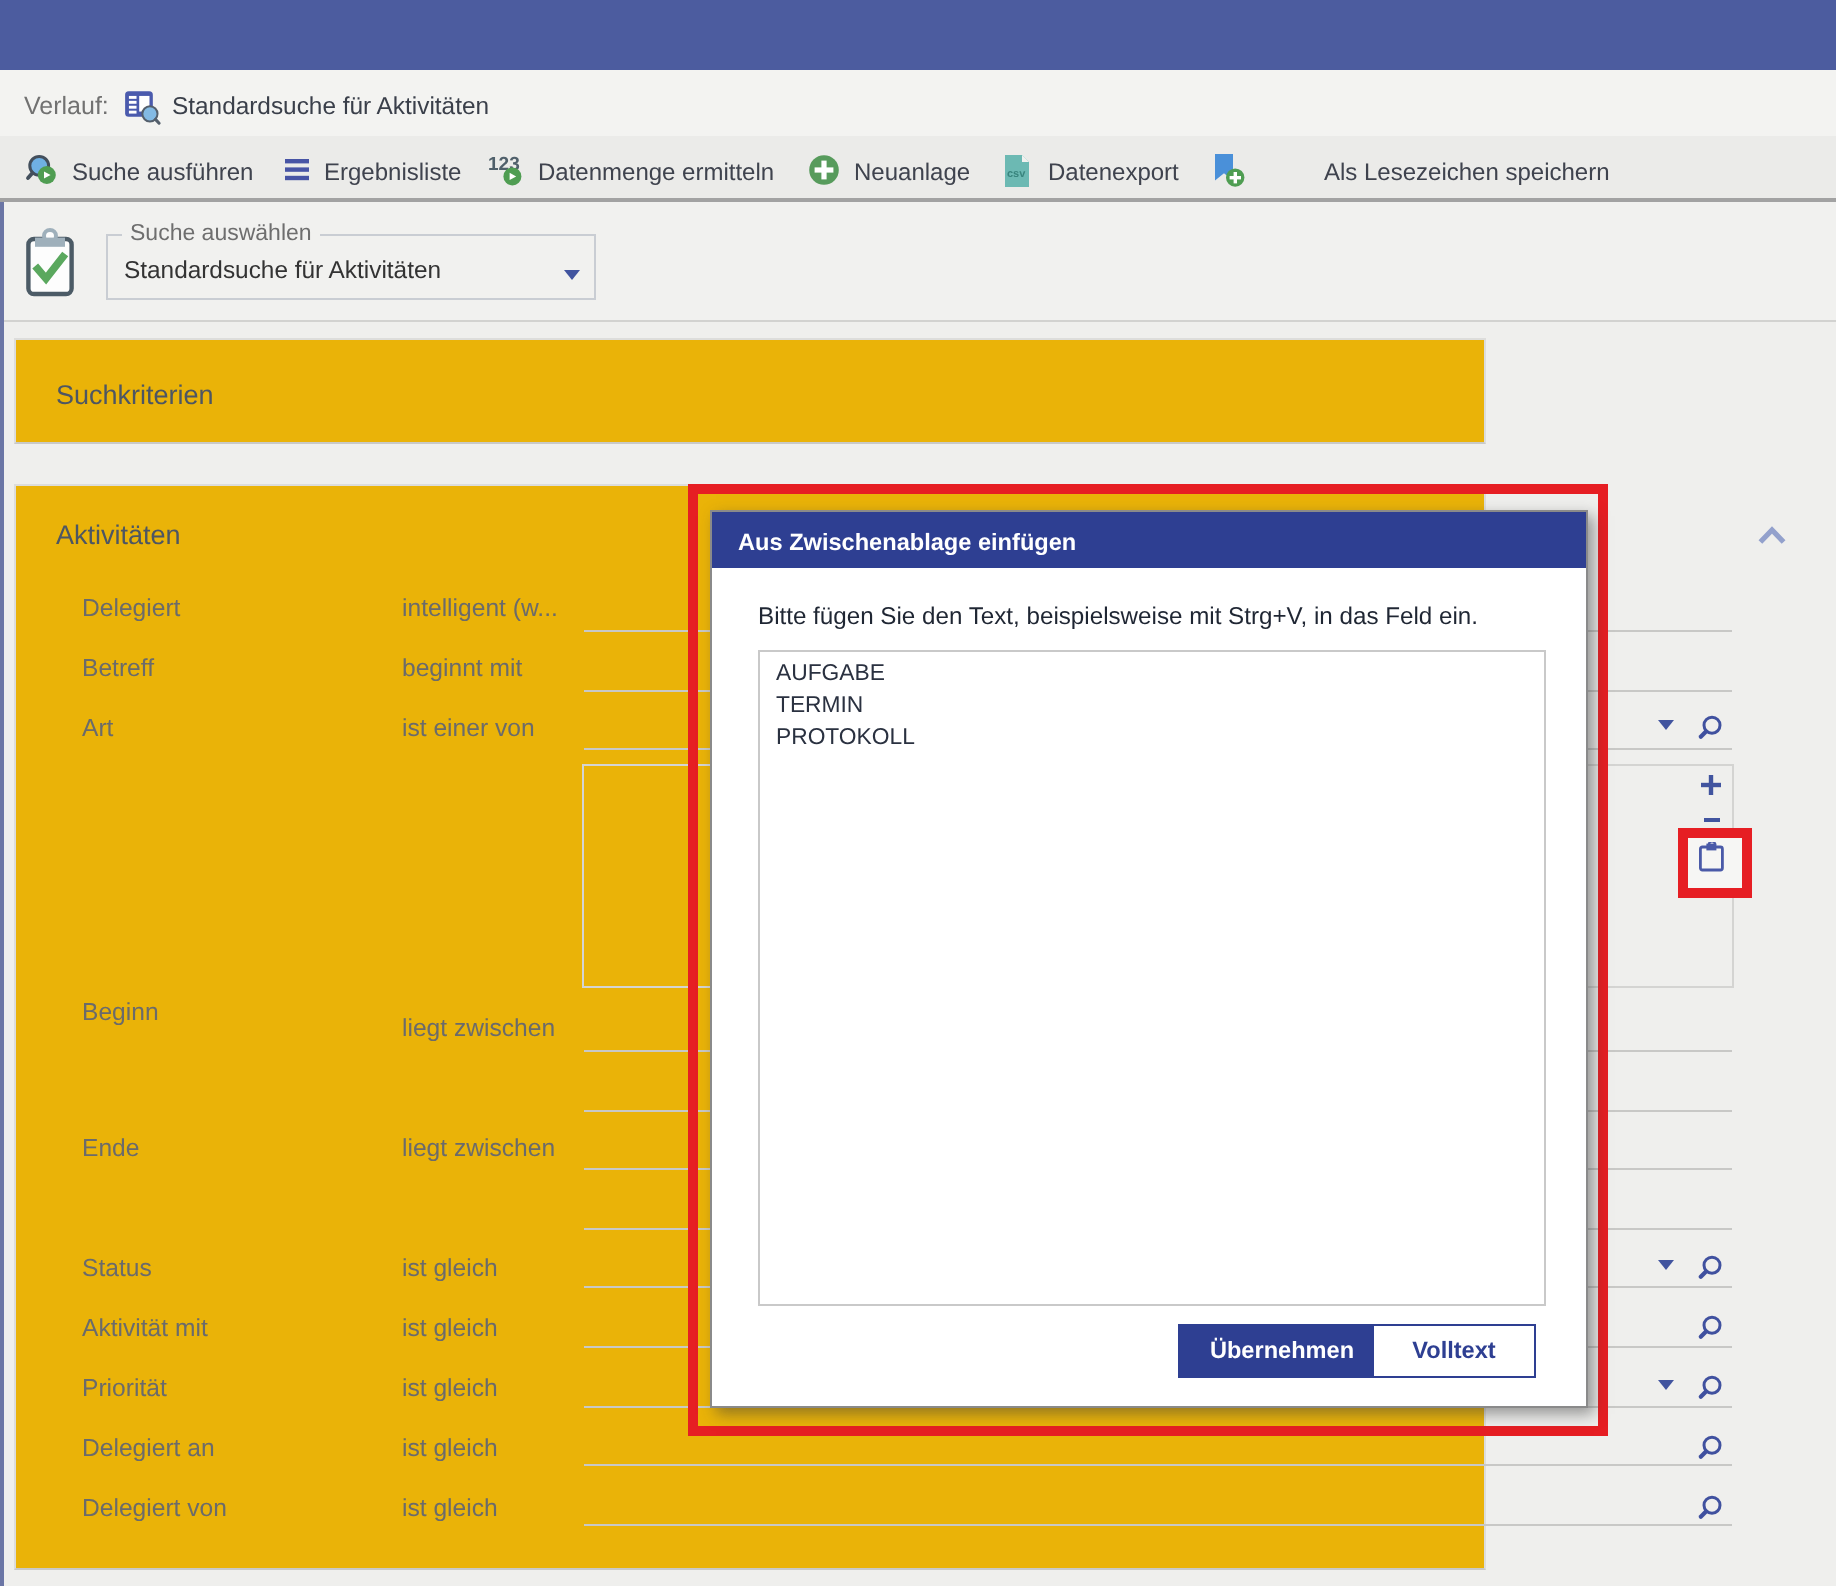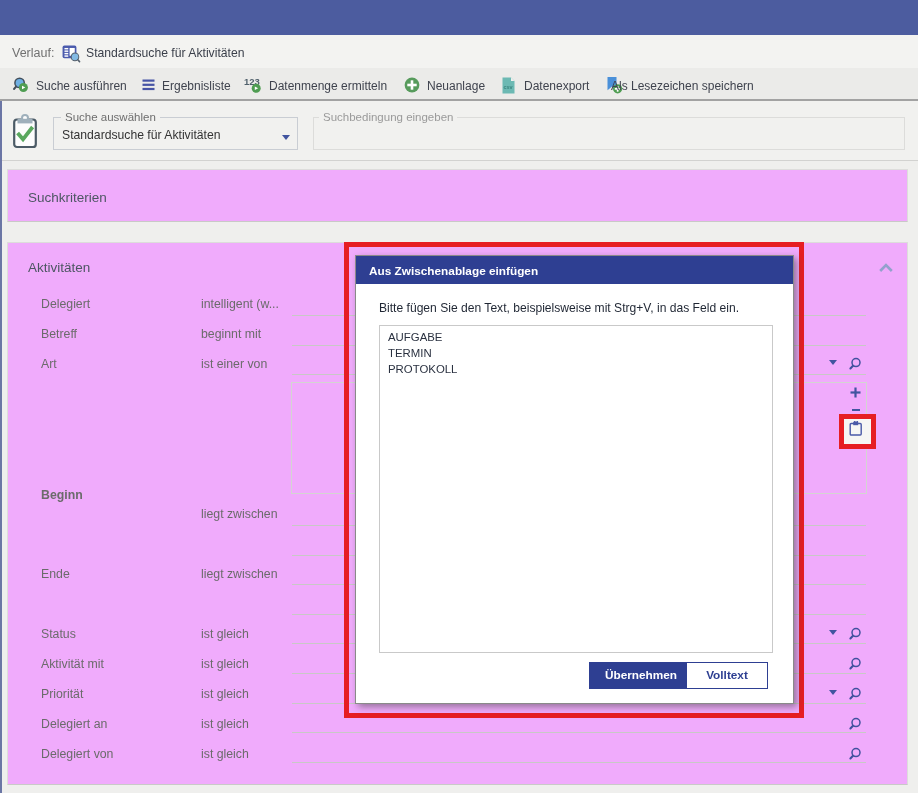--- a/index.html
+++ b/index.html
@@ -15,21 +15,21 @@
 #tab2 span { position:absolute; left:28px; top:8px; white-space:nowrap; font-size:12.2px; color:#303744; }
 
 #verlauf { left:0; top:35px; width:918px; height:33px; background:#f3f3f1; }
 #toolbar { left:0; top:68px; width:918px; height:33px; background:#ebebe9; border-bottom:2px solid #a2a2a2; }
 .tbtxt { position:absolute; top:11px; white-space:nowrap; font-size:12px; color:#3f434e; }
 #searchrow { left:0; top:101px; width:918px; height:60px; background:#f1f1ef; border-bottom:1px solid #d2d2d0; }
 .fieldset { position:absolute; border:1px solid #c9cdd3; }
 .legend { position:absolute; font-size:11.5px; color:#6e6e6e; background:#f1f1ef; padding:0 4px; }
 #leftline { left:0; top:101px; width:2px; height:692px; background:#6b76a5; }
 
-.panel { position:absolute; left:7px; width:901px; background:#f0abfc; border:1px solid #dddddb; border-bottom-color:#c9c9c7;text-align:right; }
+.panel { position:absolute; left:7px; width:736px; background:#eab308; border:1px solid #dddddb; border-bottom-color:#c9c9c7;text-align:right; }
 .ptitle { position:absolute; left:20px; font-size:13.5px; color:#4d5663; }
 .flabel { position:absolute; left:41px; font-size:12.3px; color:#6b6b6b; }
 .fcond { position:absolute; left:201px; font-size:12.3px; color:#6b6b6b; }
 .uline { position:absolute; left:292px; width:574px; height:1px; background:#c8c8c6; }
 .tri { position:absolute; width:0; height:0; border-left:4.5px solid transparent; border-right:4.5px solid transparent; border-top:5px solid #41549f; }
 .mag { position:absolute; }
 
 #redbox { left:344px; top:242px; width:460px; height:476px; border:5px solid #e61e23; }
 #dialog { left:355px; top:255px; width:439px; height:449px; background:#ffffff; border:1px solid #8a8a8a; box-shadow:3px 3px 7px rgba(60,60,60,.5); }
 #dtitle { position:absolute; left:0; top:0; width:100%; height:28px; background:#2e3f92; color:#fff; font-weight:bold; font-size:12.5px; }
@@ -90,36 +90,33 @@
       <polygon points="9,0.5 9,4 12.5,4" fill="#f1f1ef"></polygon>
       <text x="1.5" y="11.5" font-family="Liberation Sans" font-size="5.5" font-weight="bold" fill="#39857e">csv</text>
     </svg>
     <span class="tbtxt" style="left:524px;">Datenexport</span>
     <svg class="abs" style="left:605px;top:8px;" width="18" height="18" viewBox="0 0 18 18">
       <path d="M2.5,1 h9 v13.2 l-4.5,-3.6 -4.5,3.6 z" fill="#4a90d9"></path>
       <circle cx="12.6" cy="12.8" r="4.6" fill="#4f9d52"></circle>
       <rect x="11.8" y="10" width="1.7" height="5.7" fill="#fff"></rect>
       <rect x="9.8" y="12" width="5.7" height="1.7" fill="#fff"></rect>
     </svg>
-    <span class="tbtxt" style="left:611px;text-align:center;">Als Lesezeichen speichern</span>
+    <span class="tbtxt" style="left:662px;text-align:center;">Als Lesezeichen speichern</span>
   </div>
   <div class="abs" id="searchrow">
     <svg class="abs" style="left:13px;top:11px;" width="24" height="37" viewBox="0 0 24 37">
       <rect x="1.2" y="7.5" width="21.6" height="27.5" rx="2.8" fill="#fdfdfd" stroke="#4c5b66" stroke-width="2.2"></rect>
       <circle cx="12" cy="6" r="3" fill="#fdfdfd" stroke="#9fb0bb" stroke-width="2"></circle>
       <rect x="4.5" y="6.8" width="15" height="4.6" fill="#9fb0bb"></rect>
       <polyline points="4.6,21 10,27.3 19.6,15" fill="none" stroke="#5aa85e" stroke-width="3.8"></polyline>
     </svg>
     <div class="fieldset" style="left:53px;top:16px;width:245px;height:33px;">
       <div class="legend" style="left:7px;top:-7px;">Suche auswählen</div>
       <span class="abs" style="left:8px;top:10px;font-size:12.2px;color:#333;">Standardsuche für Aktivitäten</span>
       <div class="tri" style="left:228px;top:17px;"></div>
-    </div>
-    <div class="fieldset" style="left:313px;top:16px;width:592px;height:33px;border-color:#dcdcda;">
-      <div class="legend" style="left:5px;top:-7px;color:#9a9a9a;">Suchbedingung eingeben</div>
     </div>
   </div>
   <div class="abs" id="leftline"></div>
   <div class="abs panel" id="panel1" style="top:169px;height:53px;">
       <div class="ptitle" style="top:20px;">Suchkriterien</div>
     </div>
   <div class="abs panel" id="panel2" style="top:242px;height:543px;">
     <div class="ptitle" style="top:17px;">Aktivitäten</div>
     <svg class="abs" style="left:871px;top:20px;" width="14" height="10" viewBox="0 0 14 10">
       <polyline points="1.2,8 7,2 12.8,8" fill="none" stroke="#93a1cc" stroke-width="2.6"></polyline>
@@ -138,21 +135,21 @@
   <svg class="mag" style="left:848px;top:357px;" width="14" height="14" viewBox="0 0 14 14">
       <circle cx="8" cy="5.6" r="4" fill="none" stroke="#40519f" stroke-width="1.5"></circle>
       <line x1="5" y1="8.8" x2="2.4" y2="11.4" stroke="#40519f" stroke-width="2.1" stroke-linecap="round"></line>
     </svg>
   <div class="abs" style="left:291px;top:382px;width:576px;height:112px;border:1px solid #d4d4d2;"></div>
   <svg class="abs" style="left:850px;top:387px;" width="11" height="11" viewBox="0 0 11 11">
       <rect x="4.4" y="0.5" width="2.2" height="10" fill="#41549f"></rect>
       <rect x="0.5" y="4.4" width="10" height="2.2" fill="#41549f"></rect>
     </svg>
   <div class="abs" style="left:852px;top:409px;width:8px;height:2px;background:#41549f;"></div>
-  <div class="flabel" style="top:488px;font-weight:bold;">Beginn</div>
+  <div class="flabel" style="top:499px;">Beginn</div>
     <div class="fcond" style="top:507px;">liegt zwischen</div>
     <div class="uline" style="top:525px;"></div>
   <div class="uline" style="top:555px;"></div>
   <div class="flabel" style="top:567px;">Ende</div>
     <div class="fcond" style="top:567px;">liegt zwischen</div>
     <div class="uline" style="top:584px;"></div>
   <div class="uline" style="top:614px;"></div>
   <div class="flabel" style="top:627px;">Status</div>
     <div class="fcond" style="top:627px;">ist gleich</div>
     <div class="uline" style="top:643px;"></div>

